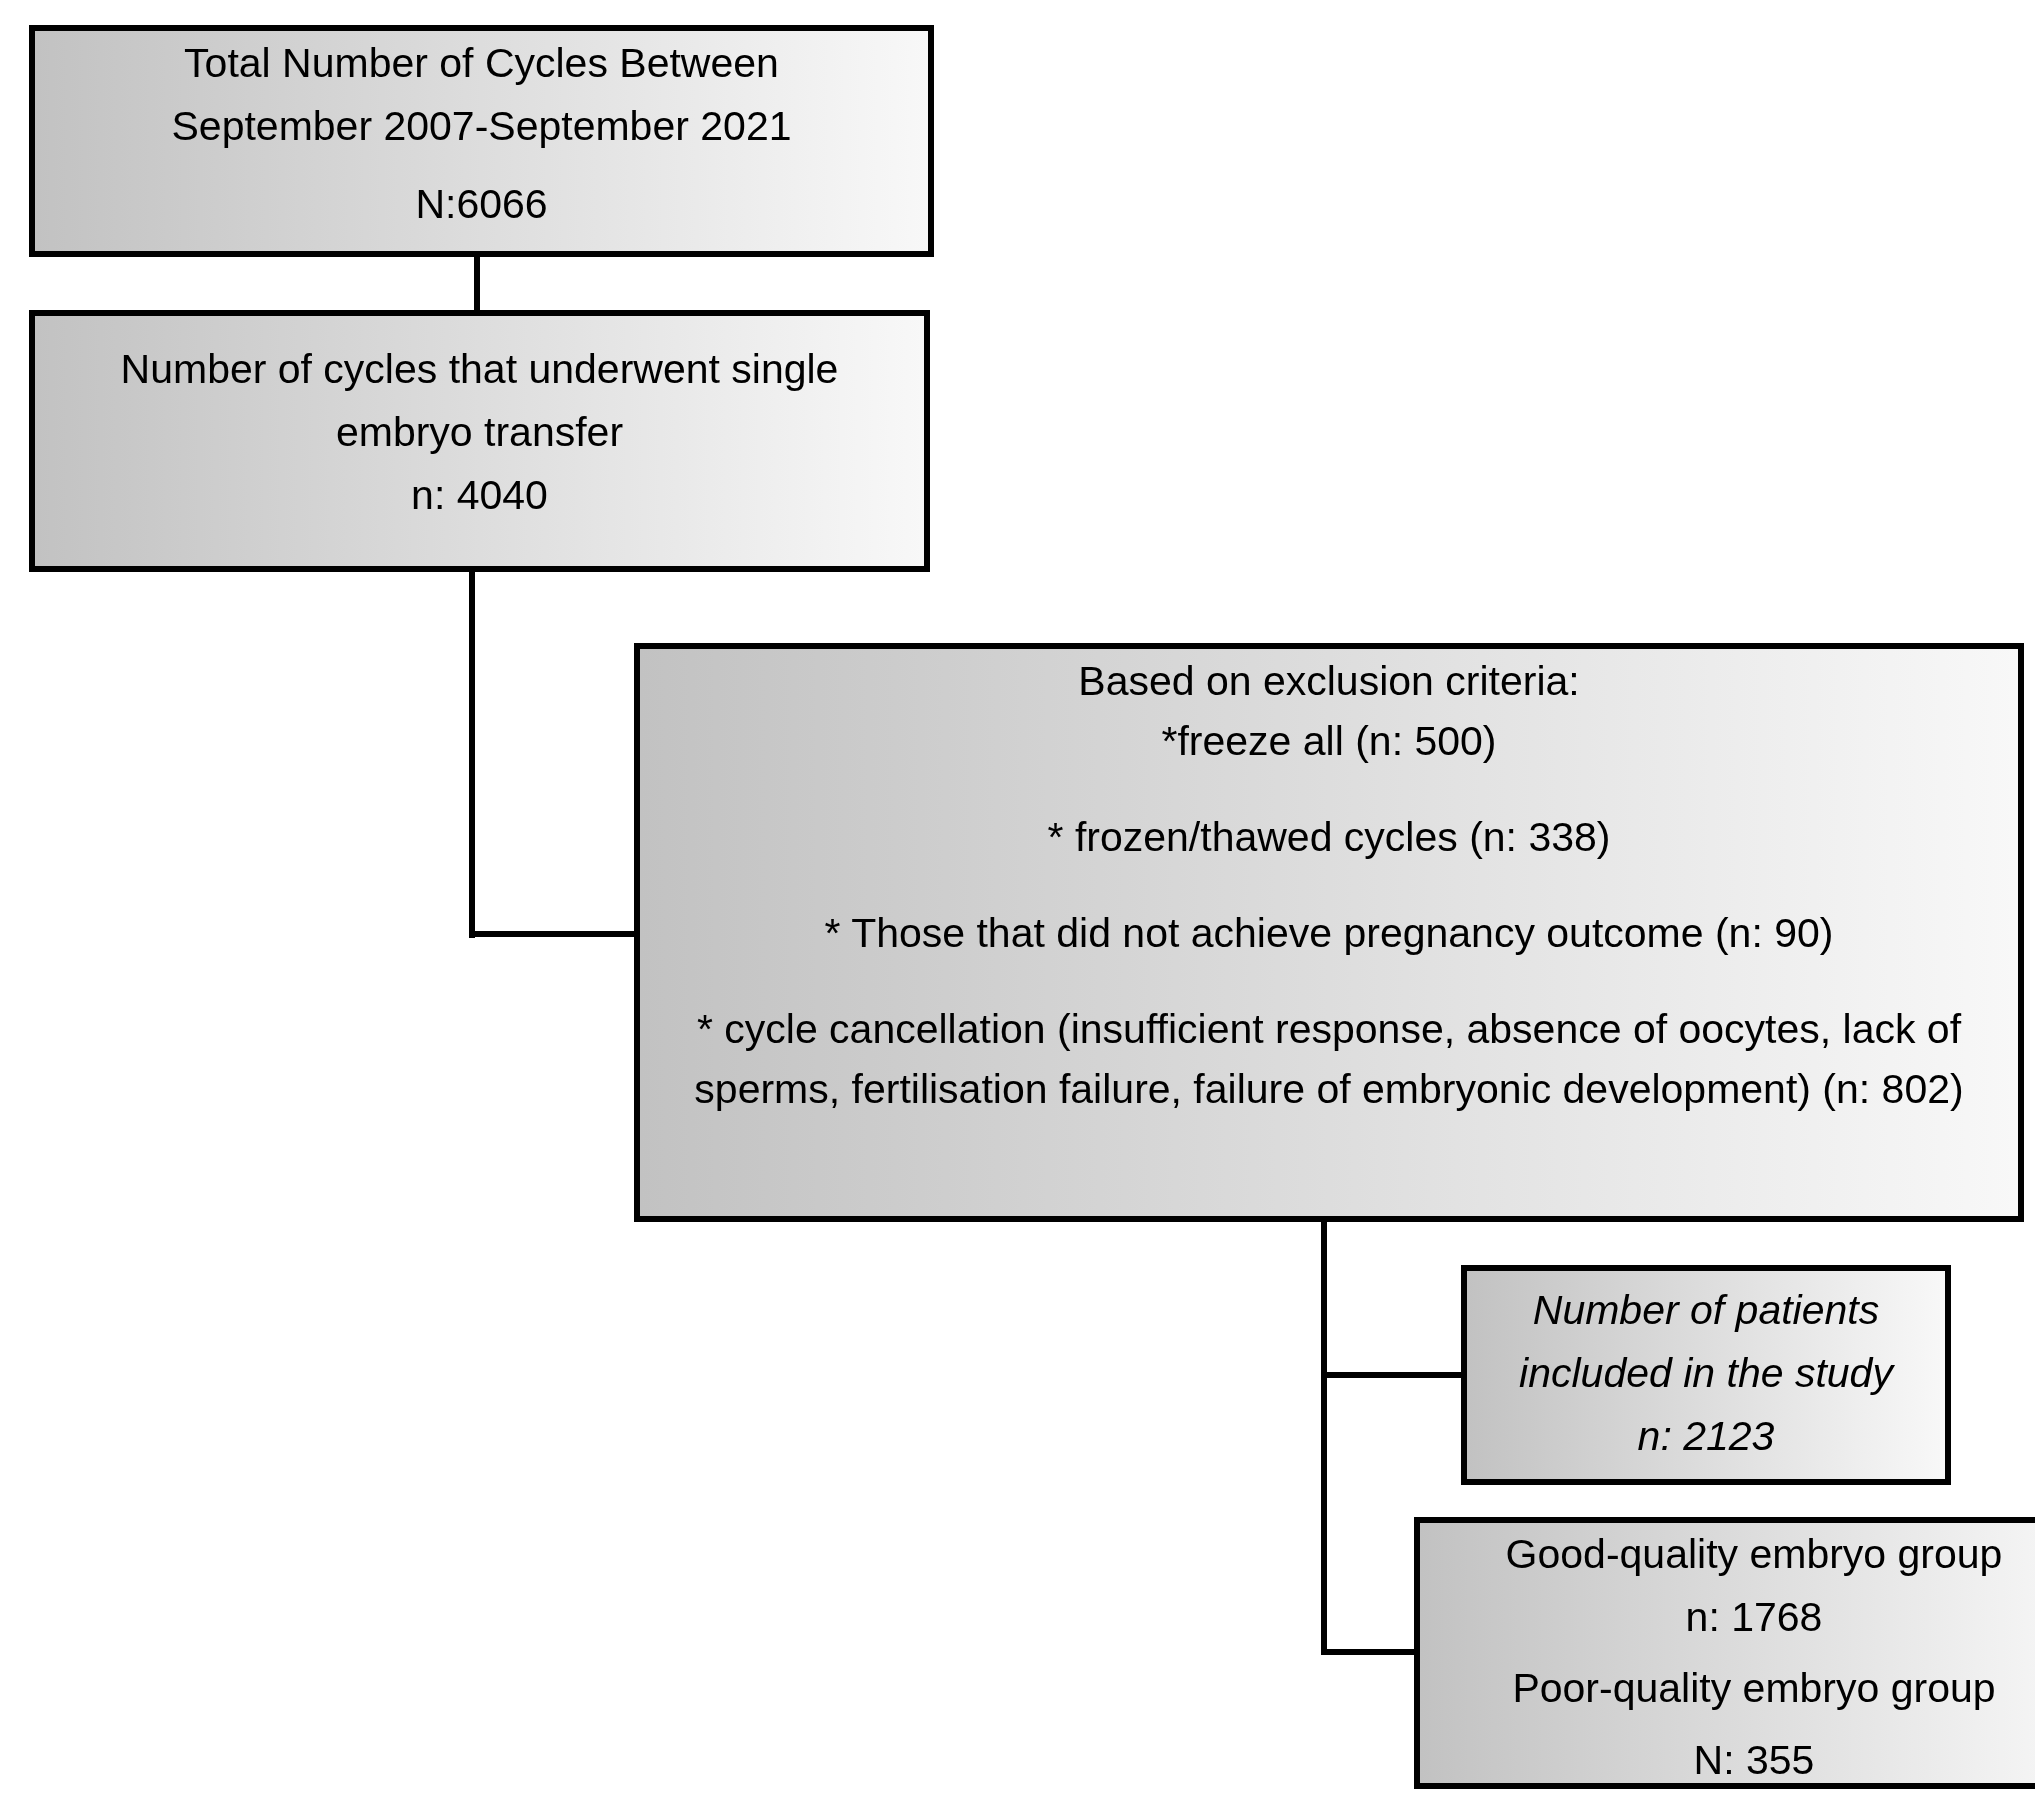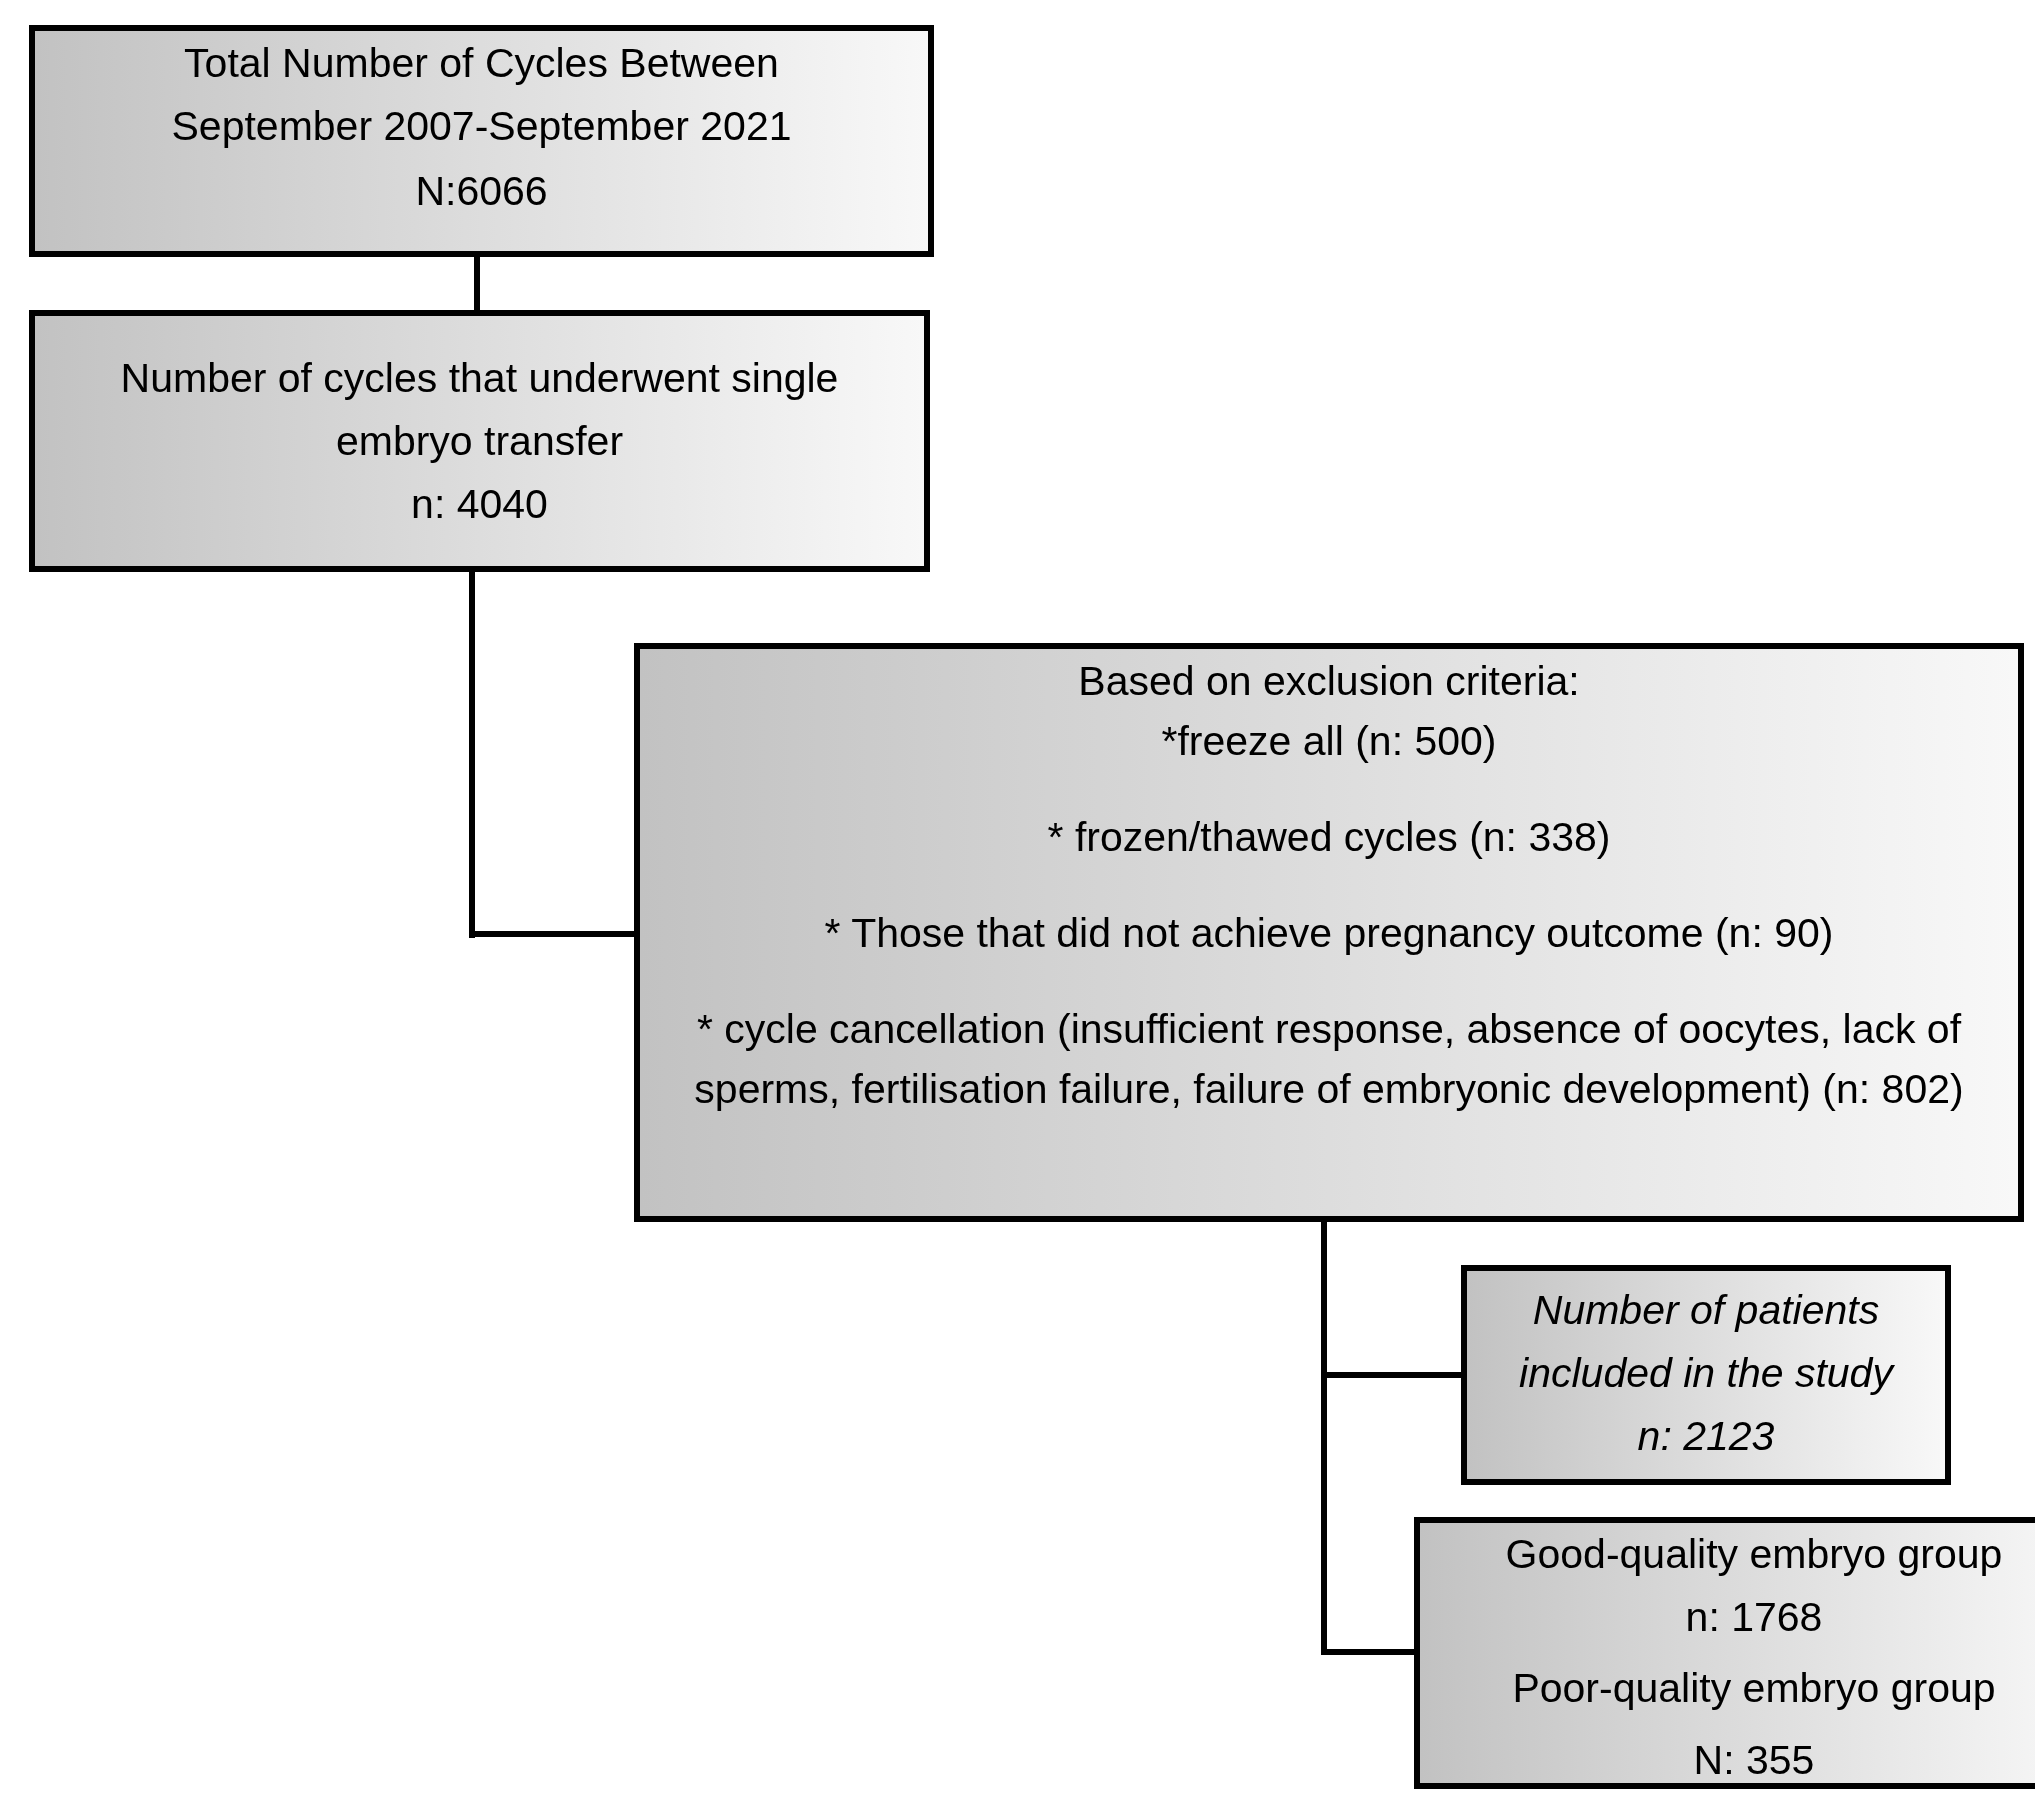--- a/index.html
+++ b/index.html
@@ -20,25 +20,25 @@
     border: 6px solid var(--border, #000000);
     background: linear-gradient(90deg, var(--fill-left, #c2c2c2) 0%, var(--fill-right, #f8f8f8) 100%);
     overflow: hidden;
   }
   .box p { margin: 0; }
   .centered { text-align: center; }
 
   
   #box-total { left: 29px; top: 25px; width: 905px; height: 232px; font-size: 41px; }
   #box-total .inner { padding-top: 1px; line-height: 63px; }
-  #box-total .count-line { margin-top: 2px; }
+  #box-total .count-line { margin-top: 15px; }
 
   
   #box-single { left: 29px; top: 310px; width: 901px; height: 262px; font-size: 41px; }
-  #box-single .inner { padding-top: 31px; line-height: 63px; }
+  #box-single .inner { padding-top: 22px; line-height: 63px; }
 
   
   #box-exclusion { left: 634px; top: 643px; width: 1390px; height: 579px; font-size: 41px; }
   #box-exclusion .inner { padding: 1.5px 7.5px 0 7.5px; line-height: 60px; text-align: center; }
   #box-exclusion p.item { margin-top: 36px; }
 
   
   #box-included { left: 1461px; top: 1265px; width: 490px; height: 220px; font-size: 41px; }
   #box-included .inner { padding-top: 7.5px; line-height: 63px; font-style: italic; }
 

